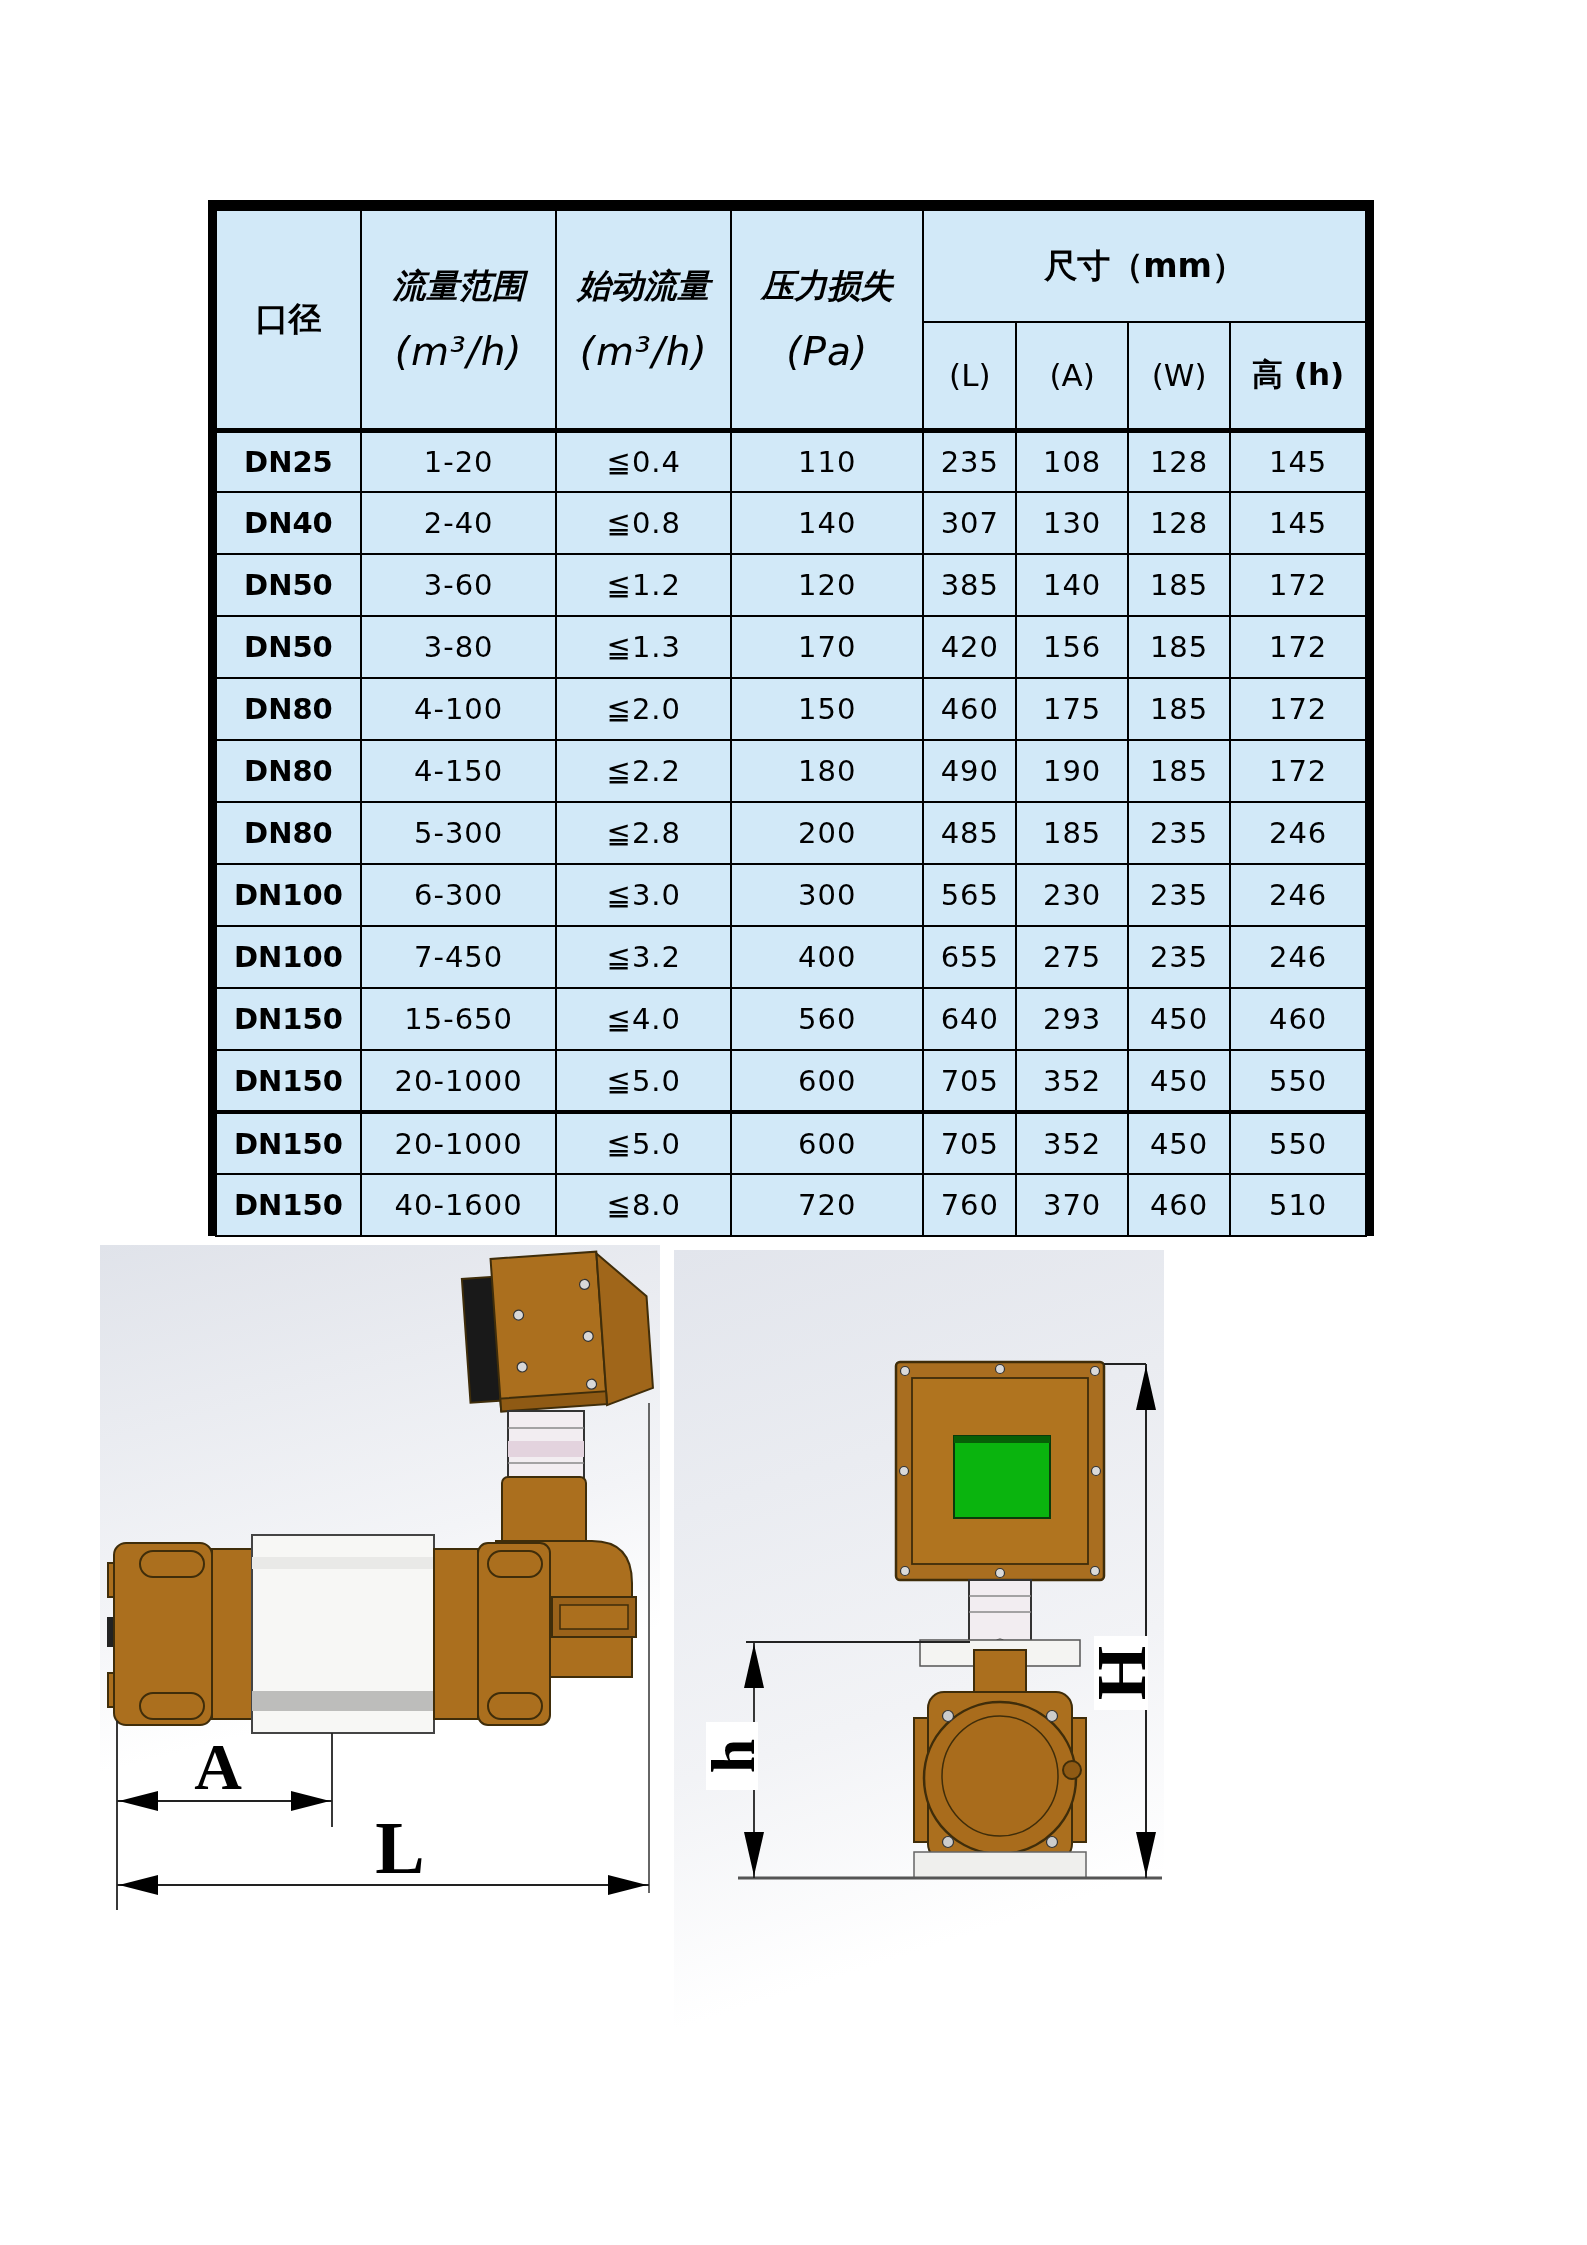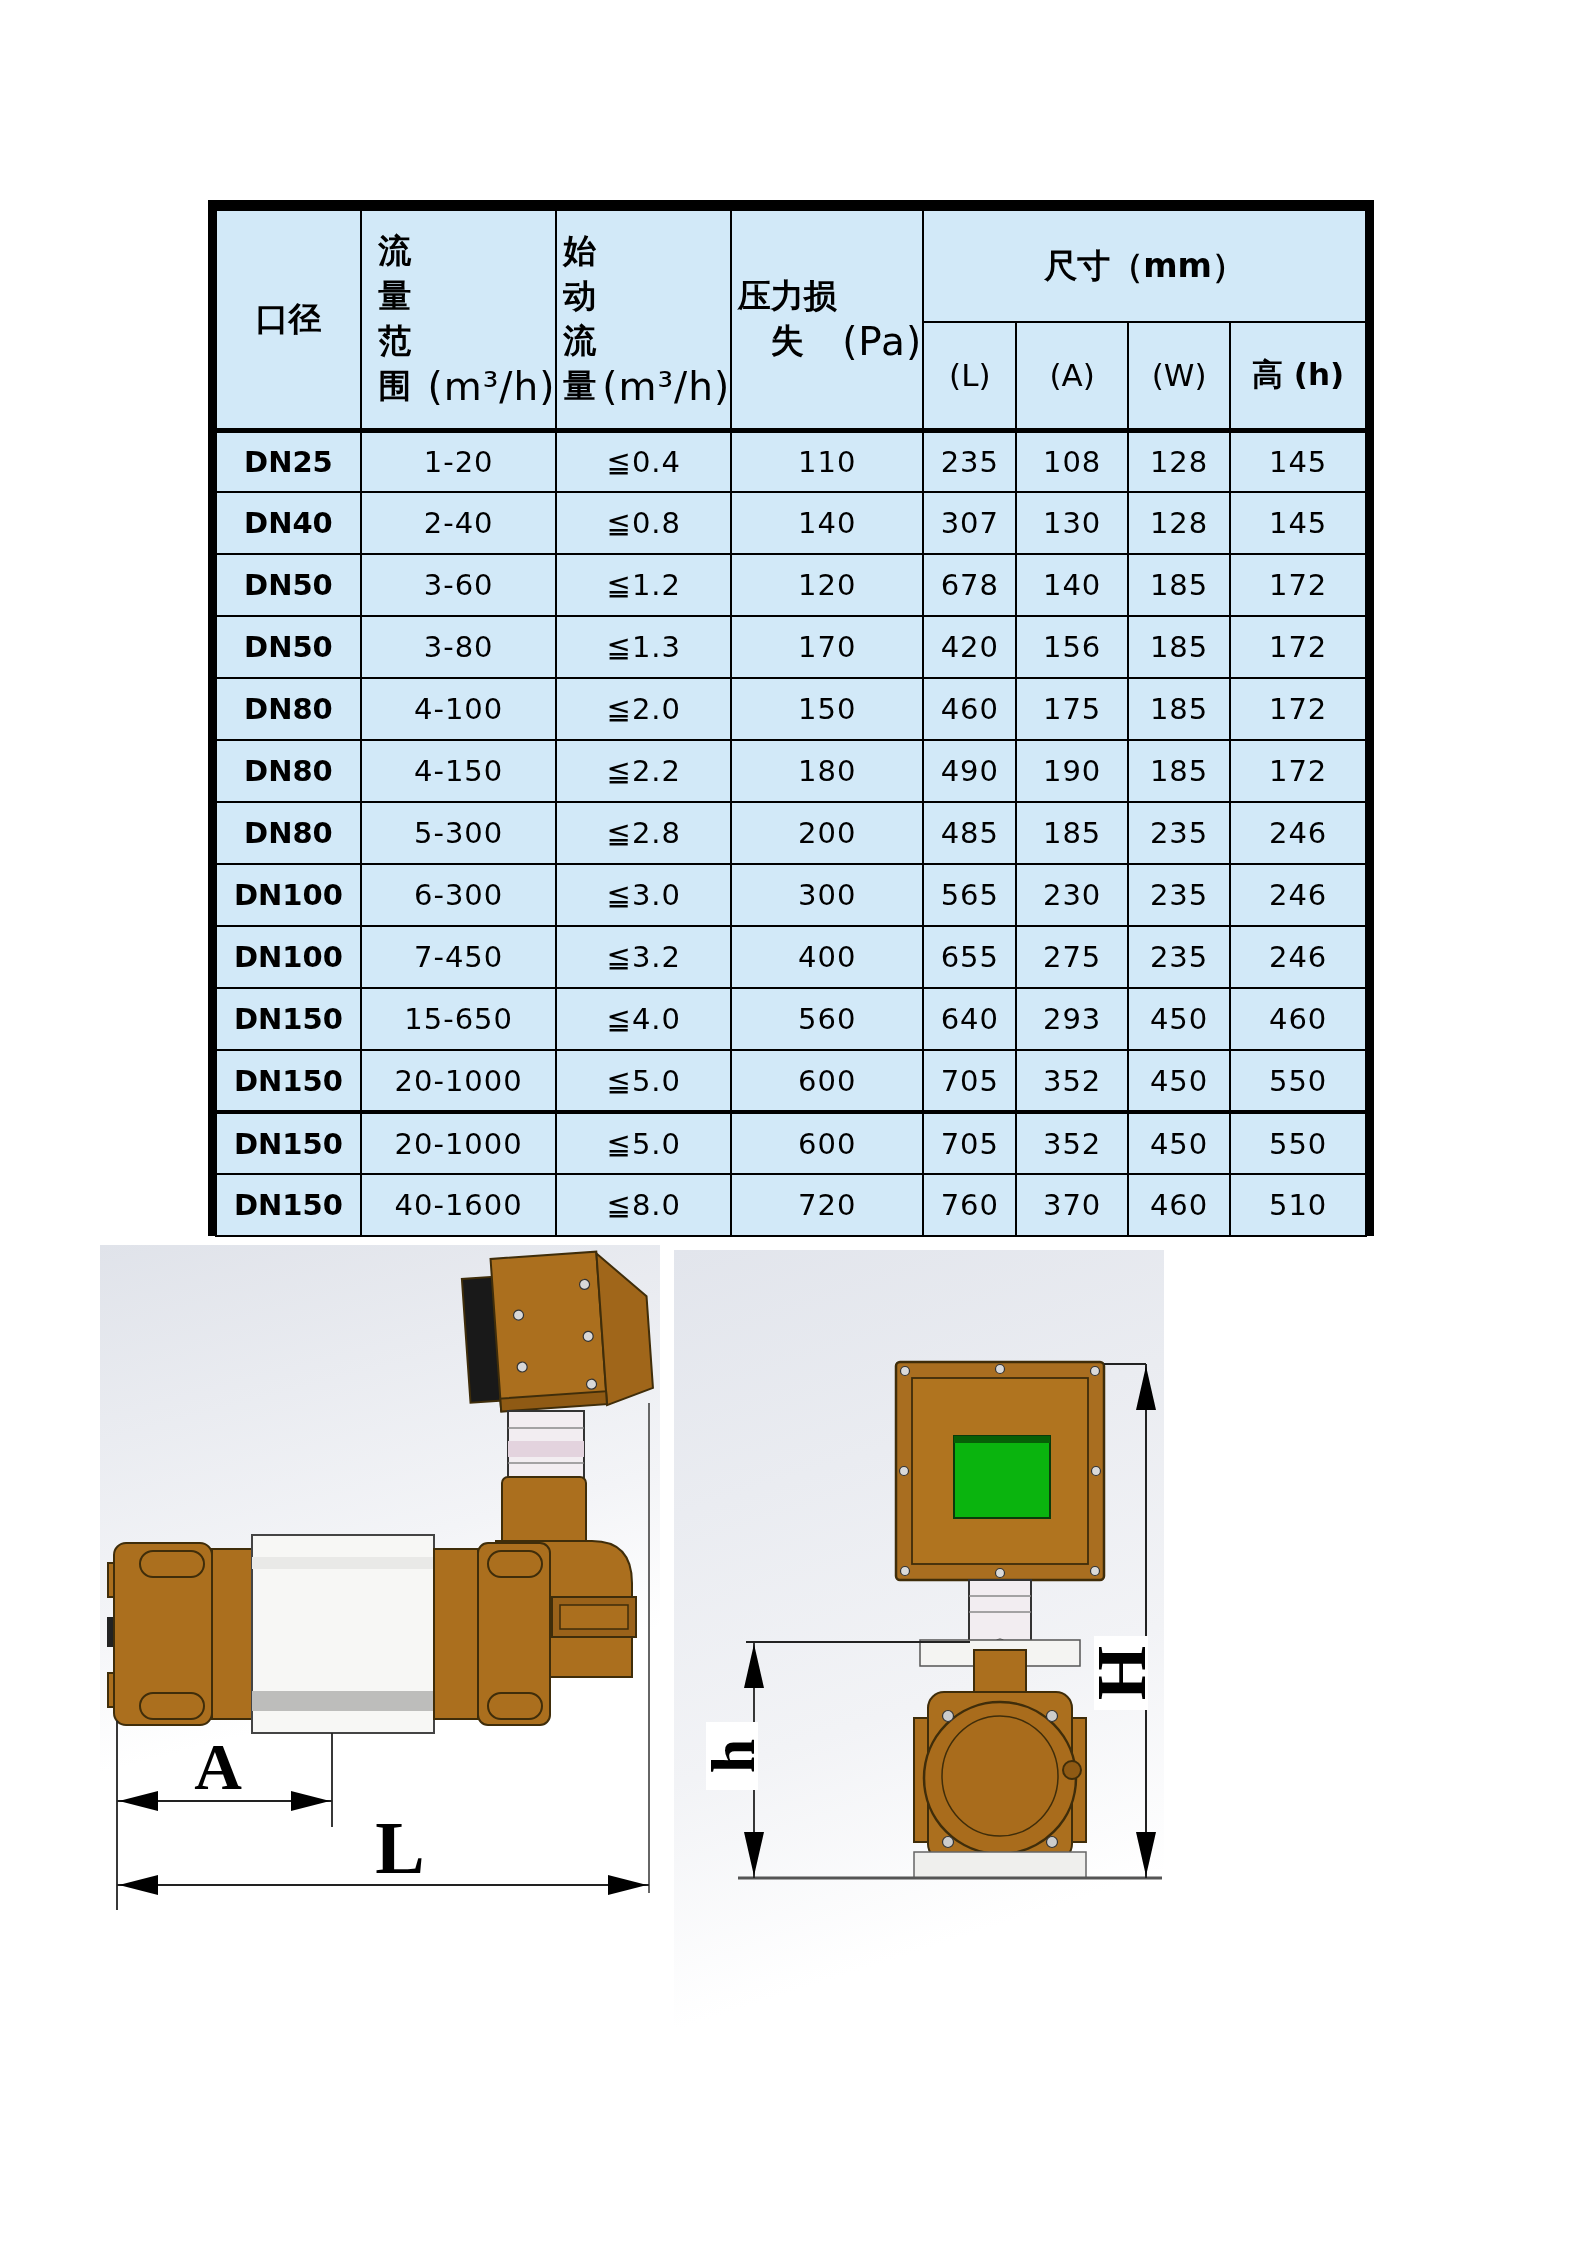--- a/index.html
+++ b/index.html
@@ -8,21 +8,21 @@
 
   
   .tbl-wrap{position:absolute;left:208px;top:200px;width:1166px;height:1036px;
             border:7px solid #000;border-top-width:9px;border-bottom-width:11px;
             background:#d2e9f8;box-sizing:border-box;}
   table.spec{width:100%;height:100%;border-collapse:collapse;table-layout:fixed;}
   table.spec td{border:2px solid #000;background:#d2e9f8;text-align:center;
                 vertical-align:middle;padding:0;color:#000;overflow:hidden;}
   thead td{font-weight:bold;font-size:33px;}
   thead .unit{font-weight:normal;font-size:39px;margin-top:20px;letter-spacing:1px;}
-  thead .hcell{display:flex;flex-direction:row;justify-content:center;align-items:flex-end;}
+  thead .hcell{display:flex;flex-direction:column;justify-content:center;align-items:center;font-style:italic;}
   tr.hdr-top{height:112px;}
   tr.hdr-sub{height:108px;}
   tr.hdr-sub td{font-weight:normal;font-size:31px;}
   tr.hdr-sub td.hh{font-weight:bold;}
   tbody td{font-size:29px;font-weight:normal;letter-spacing:1px;}
   tbody td.dn{font-weight:bold;letter-spacing:0;}
   tbody tr{height:62px;}
   tbody tr:first-child td{border-top:5px solid #000;text-align:center;}
   tbody tr:nth-child(12) td{border-top:4px solid #000;}
 
@@ -96,21 +96,21 @@
             <td>307</td>
             <td>130</td>
             <td>128</td>
             <td>145</td>
           </tr>
           <tr>
             <td class="dn">DN50</td>
             <td>3-60</td>
             <td>≦1.2</td>
             <td>120</td>
-            <td>678</td>
+            <td>385</td>
             <td>140</td>
             <td>185</td>
             <td>172</td>
           </tr>
           <tr>
             <td class="dn">DN50</td>
             <td>3-80</td>
             <td>≦1.3</td>
             <td>170</td>
             <td>420</td>

